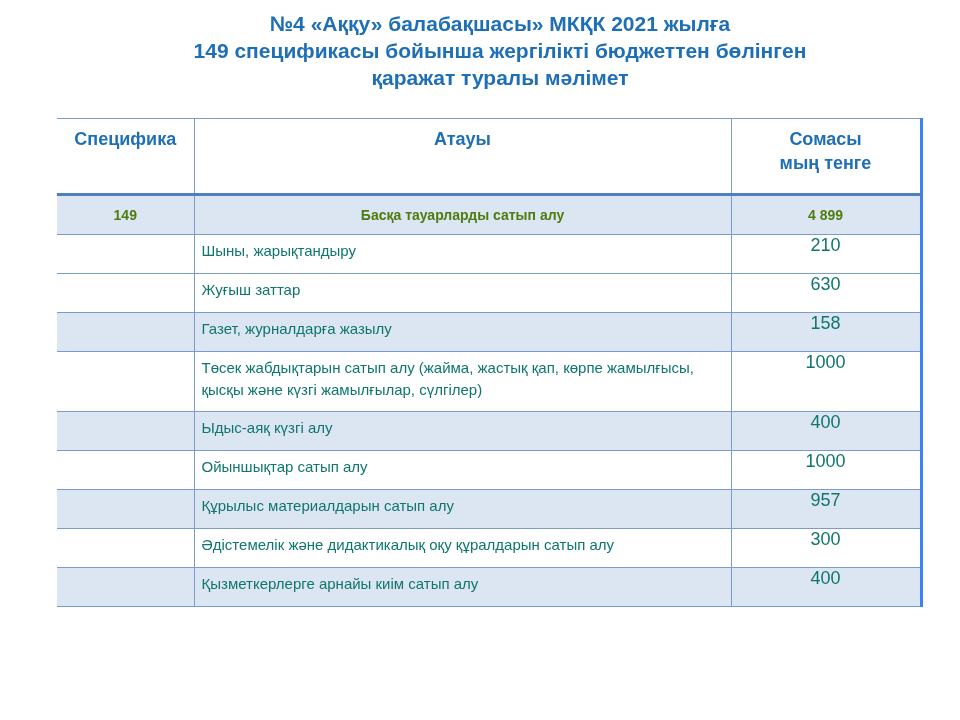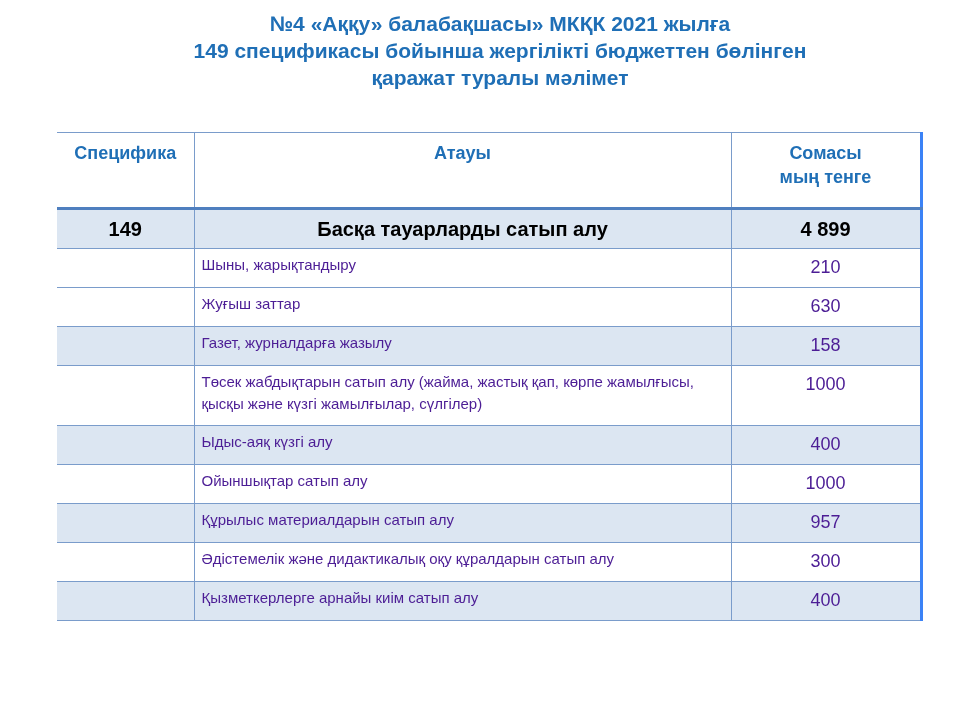--- a/index.html
+++ b/index.html
@@ -6,38 +6,38 @@
   body {
     width: 960px; height: 720px; background: #ffffff; position: relative; overflow: hidden;
     font-family: "Liberation Sans", "DejaVu Sans", sans-serif;
   }
   .title {
     position: absolute; left: 0; top: 10px; width: 960px; text-align: center;
     color: #1f6fb6; font-weight: bold; font-size: 21px; line-height: 27px;
   }
   .title div { white-space: nowrap; padding-left: 40px; }
   table.budget {
-    position: absolute; left: 57px; top: 132px; width: 864px;
+    position: absolute; left: 57px; top: 118px; width: 864px;
     border-collapse: collapse; table-layout: fixed;
   }
   table.budget td, table.budget th {
     border: 1px solid #7a9ccb; padding: 0; vertical-align: top;
   }
   table.budget tr.hdr th {
     height: 66px; color: #1f6fb6; font-weight: bold; font-size: 18px;
     text-align: center; padding-top: 8px; line-height: 24px; background: #ffffff;
     border-bottom: 3px solid #4f7fbf; border-top: 1px solid #7a9ccb;
   }
   table.budget tr.total td {
-    height: 38px; font-weight: bold; font-size: 20px; text-align: center;
-    vertical-align: middle; background: #dce6f2; color: #000000;
+    height: 38px; font-weight: bold; font-size: 14px; text-align: center;
+    vertical-align: middle; background: #dce6f2; color: #4d7c0f;
   }
-  table.budget tr.item td { font-size: 15px; color: #4c1d95; margin-top: 36px; }
+  table.budget tr.item td { font-size: 15px; color: #0f766e; margin-top: 36px; }
   table.budget tr.item td.name { padding: 5px 6px 0 7px; line-height: 22px; }
-  table.budget tr.item td.amt { text-align: center; font-size: 18px; padding-top: 8px; }
+  table.budget tr.item td.amt { text-align: center; font-size: 18px; padding-top: 0; }
   table.budget tr.item.odd td { background: #ffffff; }
   table.budget tr.item.even td { background: #dce6f2; }
   table.budget tr.item { height: 39px; }
   table.budget tr.item.tall { height: 60px; }
   table.budget td.spec { border-left: 1px solid #7a9ccb; }
   table.budget tr td:first-child, table.budget tr th:first-child { border-left: none; }
   table.budget tr td:last-child, table.budget tr th:last-child { border-right: 3px solid #3b82f6; }
 </style>
 </head>
 <body>

